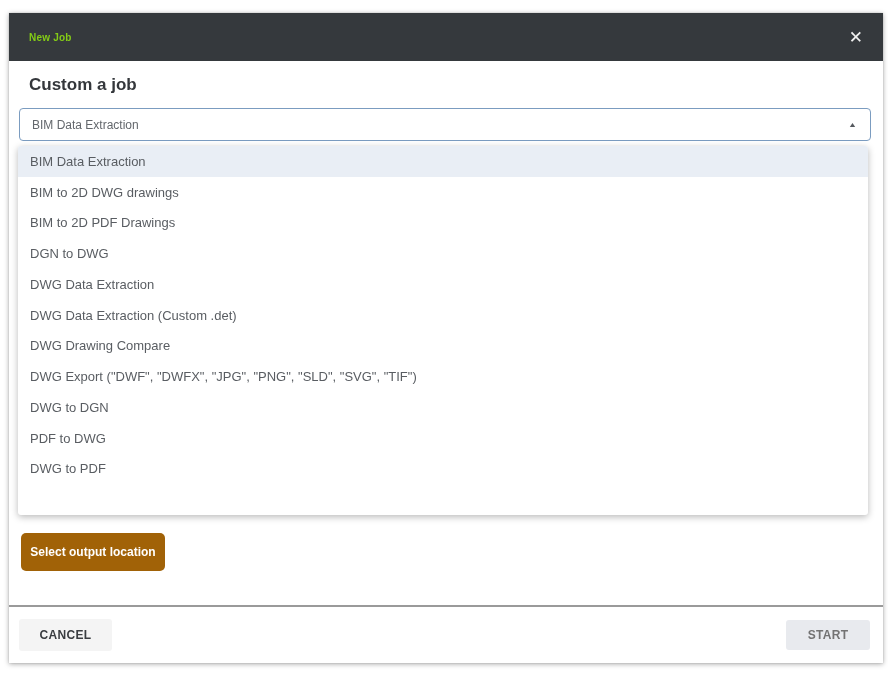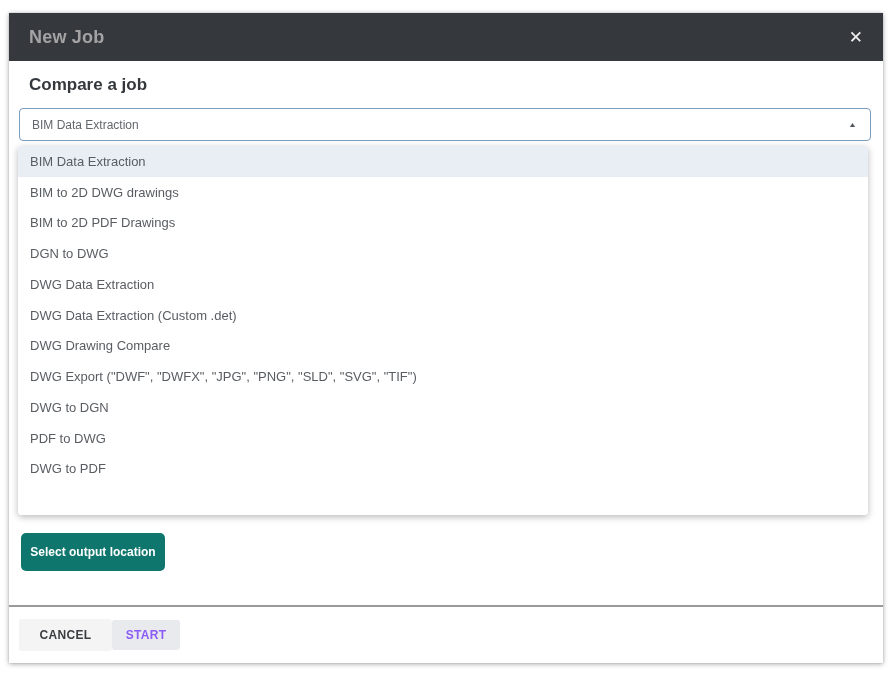--- a/index.html
+++ b/index.html
@@ -24,22 +24,22 @@
     position: absolute;
     left: 0; top: 0; right: 0;
     height: 48px;
     background: #35393d;
     display: flex;
     align-items: center;
     justify-content: space-between;
     padding: 0 20px;
   }
   .modal-title {
-    color: #a3a3a3;
-    font-size: 18px;
+    color: #84cc16;
+    font-size: 10px;
     font-weight: 600;
     letter-spacing: 0.2px;
   }
   .close-btn {
     color: #f0f0f0;
     font-size: 17px;
     line-height: 1;
     cursor: pointer;
     font-weight: 400;
   }
@@ -100,77 +100,78 @@
   }
   .dropdown-item.selected {
     background: #e9eef5;
   }
 
   
   .output-btn {
     position: absolute;
     left: 12px; top: 520px;
     width: 144px; height: 38px;
-    background: #0f766e;
+    background: #a16207;
     color: #ffffff;
     font-family: inherit;
     font-size: 12px;
     font-weight: 700;
     border: none;
     border-radius: 5px;
     cursor: pointer;
   }
 
   
   .modal-footer {
     position: absolute;
     left: 0; right: 0; bottom: 0;
     height: 58px;
     border-top: 2px solid #9a9a9a;
     display: flex;
     align-items: center;
+    justify-content: space-between;
     padding: 0 13px 0 10px;
     background: #ffffff;
   }
   .cancel-btn {
     width: 93px; height: 32px;
     background: #f4f4f4;
     color: #3a3d41;
     font-family: inherit;
     font-size: 12px;
     font-weight: 700;
     letter-spacing: 0.3px;
     border: none;
     border-radius: 3px;
     cursor: pointer;
   }
   .start-btn {
-    width: 68px; height: 30px;
+    width: 84px; height: 30px;
     background: #e8eaee;
-    color: #8b5cf6;
+    color: #737373;
     font-family: inherit;
     font-size: 12px;
     font-weight: 700;
     letter-spacing: 0.3px;
     border: none;
     border-radius: 3px;
     cursor: default;
   }
 </style>
 </head>
 <body>
 
 <div class="modal">
 
   <div class="modal-header">
     <span class="modal-title">New Job</span>
     <span class="close-btn">✕</span>
   </div>
 
-  <div class="section-title">Compare a job</div>
+  <div class="section-title">Custom a job</div>
 
   <div class="combobox">
     <span class="combobox-value">BIM Data Extraction</span>
     <span class="caret-icon">▲</span>
   </div>
 
   <ul class="dropdown-panel">
     <li class="dropdown-item selected">BIM Data Extraction</li>
     <li class="dropdown-item">BIM to 2D DWG drawings</li>
     <li class="dropdown-item">BIM to 2D PDF Drawings</li>

